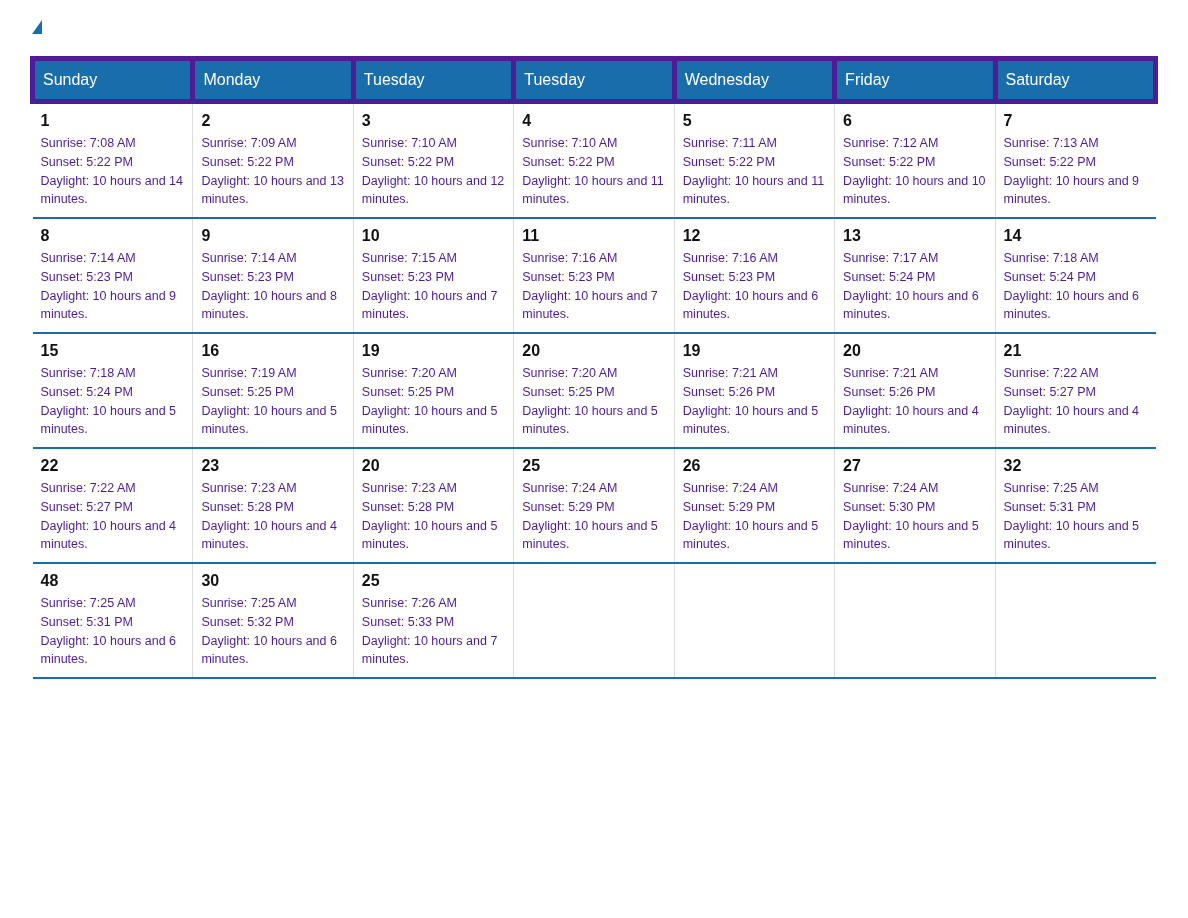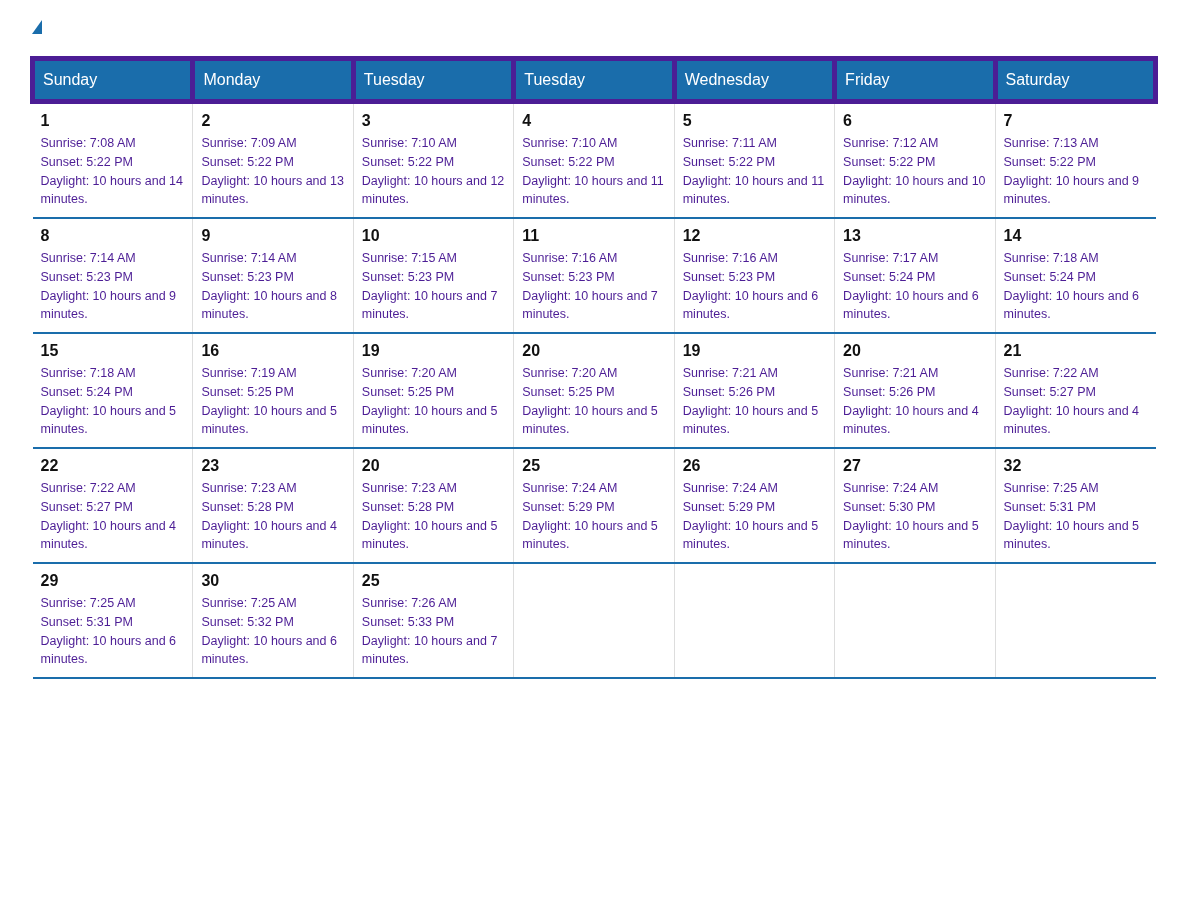--- a/index.html
+++ b/index.html
@@ -252,21 +252,21 @@
           <span class="day-number">27</span>
           <div class="day-info">Sunrise: 7:24 AM<br>Sunset: 5:30 PM<br>Daylight: 10 hours and 5 minutes.</div>
         </td>
         <td>
           <span class="day-number">32</span>
           <div class="day-info">Sunrise: 7:25 AM<br>Sunset: 5:31 PM<br>Daylight: 10 hours and 5 minutes.</div>
         </td>
       </tr>
       <tr>
         <td>
-          <span class="day-number">29</span>
+          <span class="day-number">48</span>
           <div class="day-info">Sunrise: 7:25 AM<br>Sunset: 5:31 PM<br>Daylight: 10 hours and 6 minutes.</div>
         </td>
         <td>
           <span class="day-number">30</span>
           <div class="day-info">Sunrise: 7:25 AM<br>Sunset: 5:32 PM<br>Daylight: 10 hours and 6 minutes.</div>
         </td>
         <td>
           <span class="day-number">25</span>
           <div class="day-info">Sunrise: 7:26 AM<br>Sunset: 5:33 PM<br>Daylight: 10 hours and 7 minutes.</div>
         </td>

